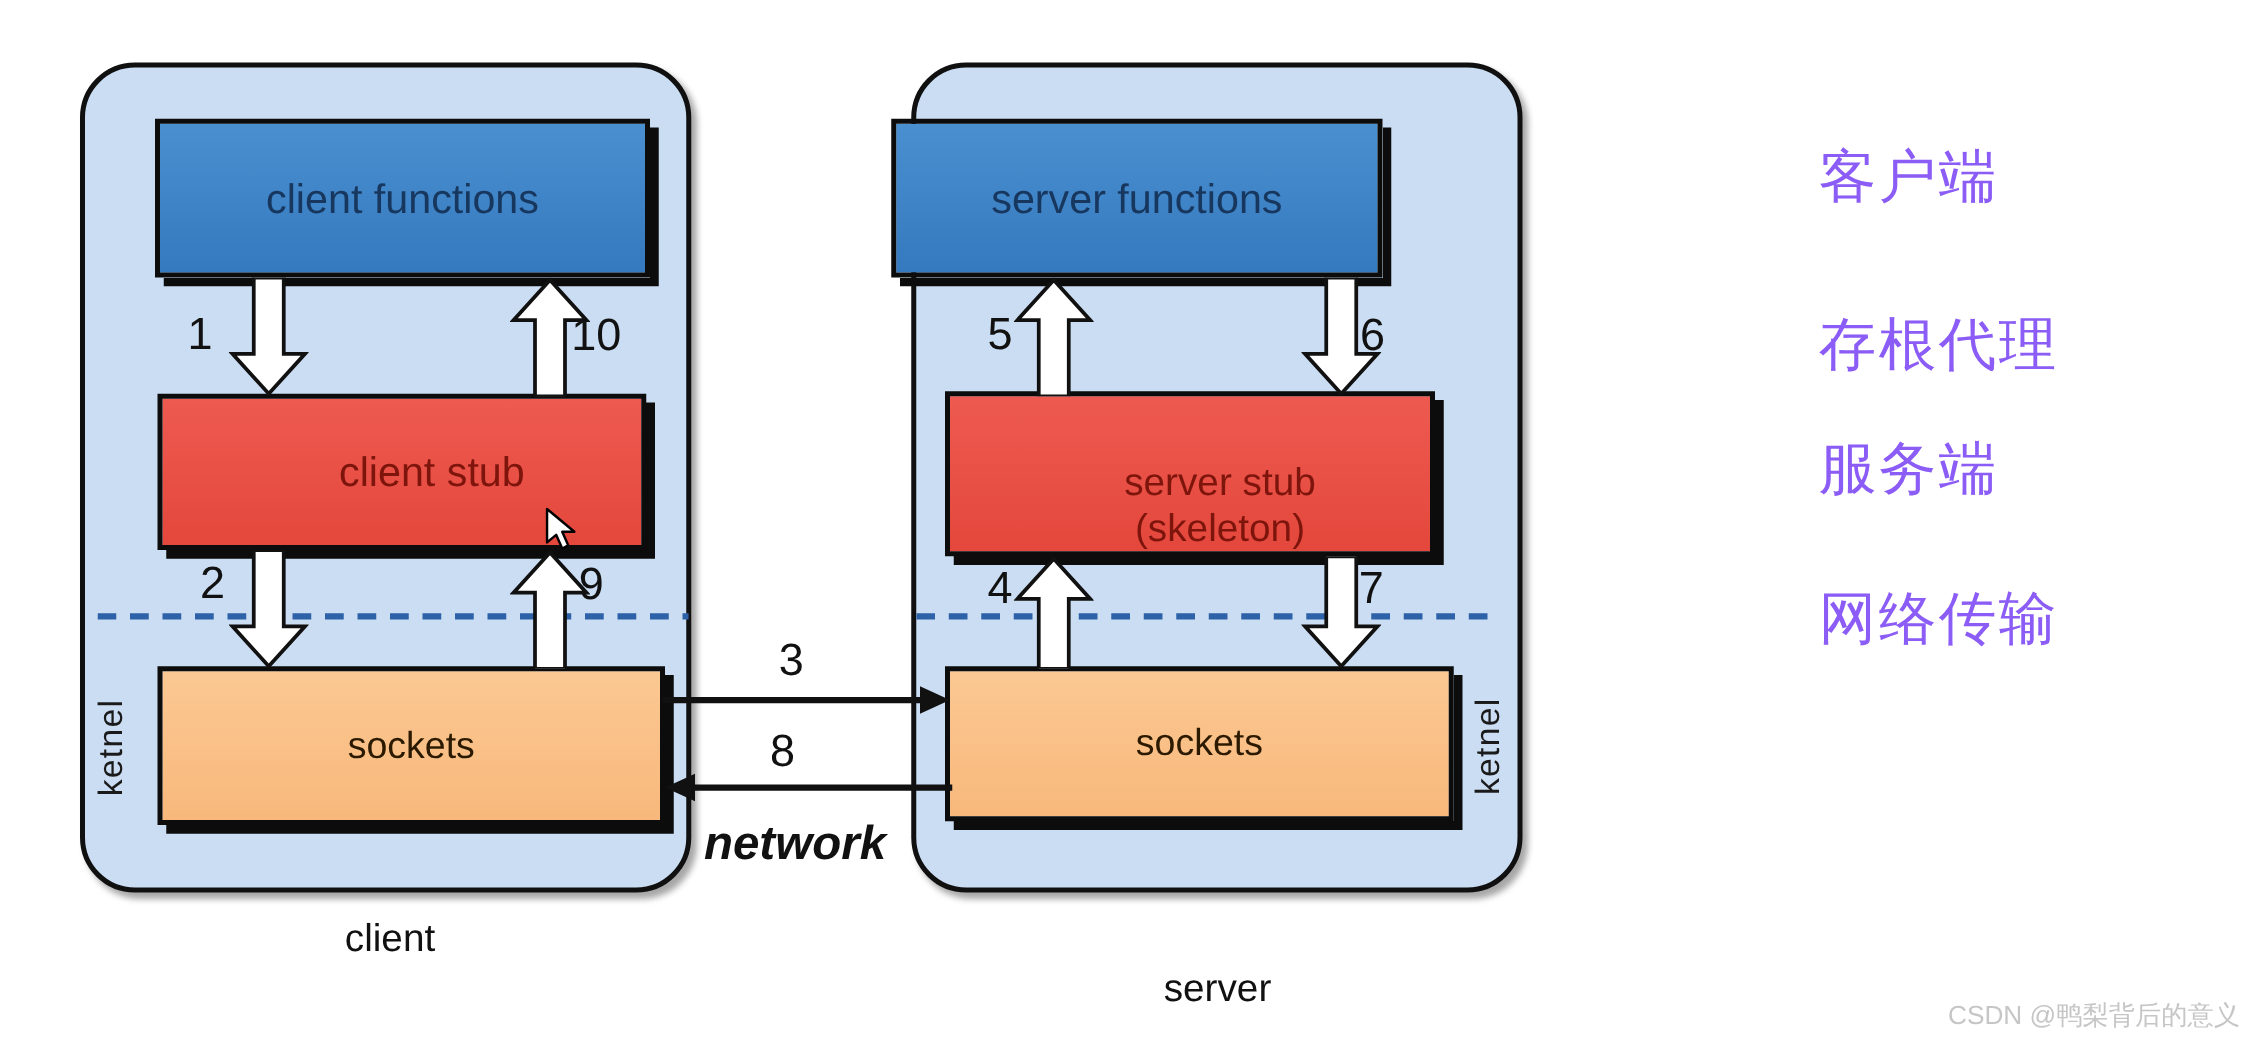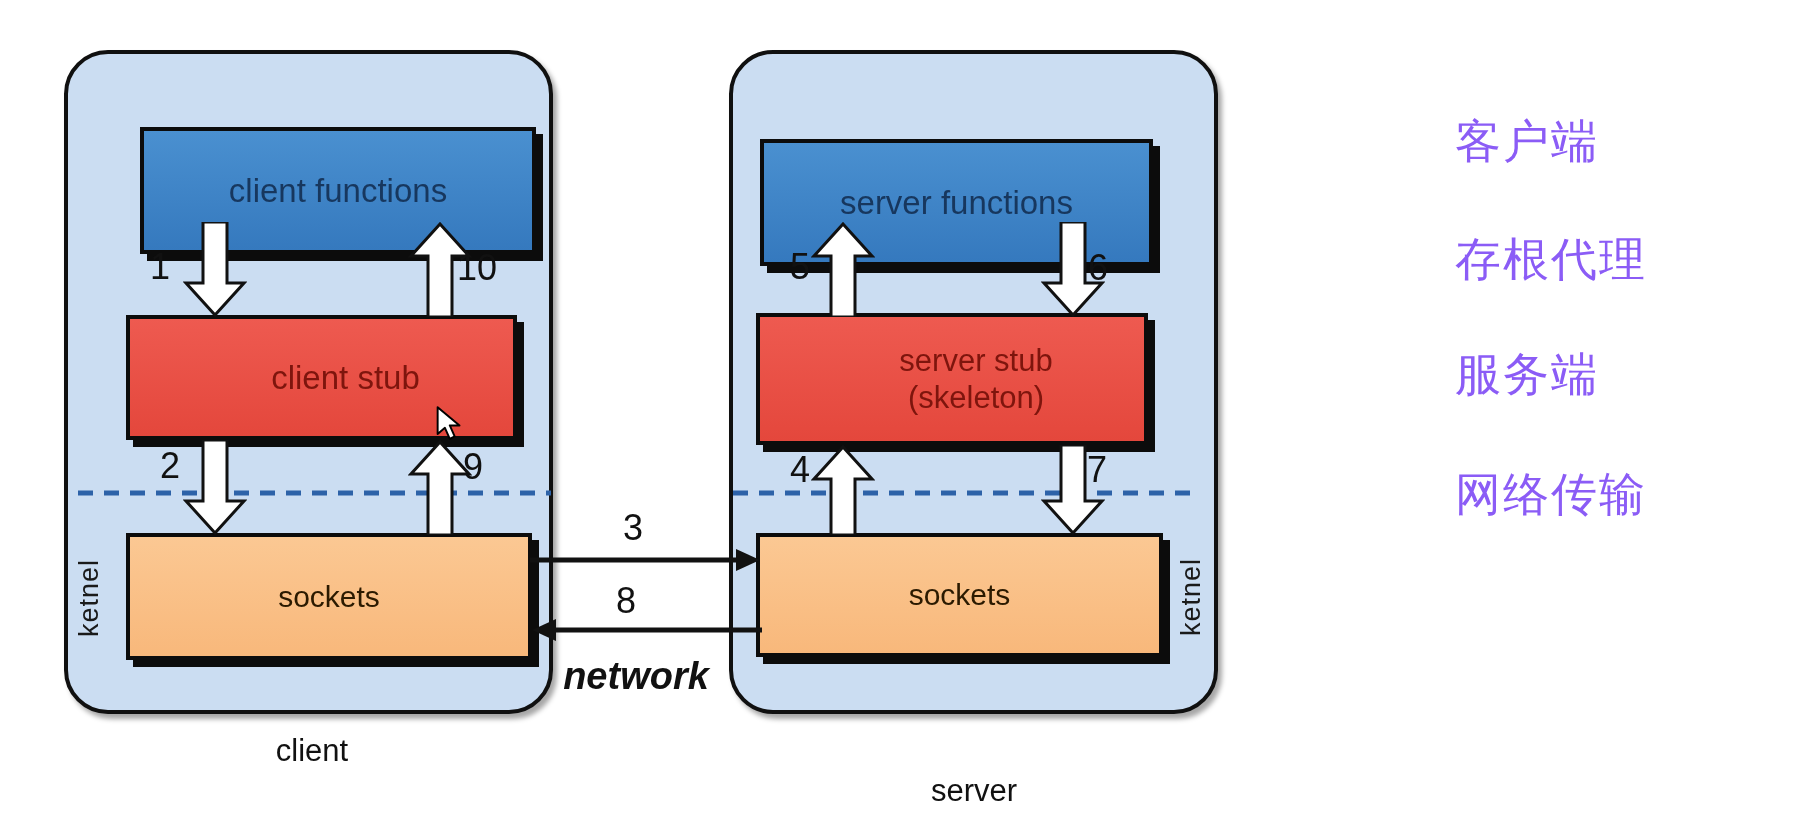--- a/index.html
+++ b/index.html
@@ -14,25 +14,25 @@
   .panel.server{left:729px;}
 
   
   .box{position:absolute;border:4px solid #0c0c0c;box-sizing:border-box;
        display:flex;align-items:center;justify-content:center;text-align:center;
        box-shadow:7px 7px 0 #0c0c0c;font-size:33px;font-weight:500;}
   .box.blue{background:linear-gradient(#4a90d0,#3579be);color:#17375e;}
   .box.red{background:linear-gradient(#ee5a50,#e4473c);color:#7e150d;padding-left:48px;}
   .box.orange{background:linear-gradient(#fbc893,#f8b87b);color:#2b1a00;font-size:30px;}
 
-  #client-functions{left:140px;top:95px;width:396px;height:127px;margin-top:32px;}
+  #client-functions{left:124px;top:95px;width:396px;height:127px;}
   #client-stub{left:126px;top:315px;width:391px;height:125px;}
   #sockets-left{left:126px;top:533px;width:406px;height:127px;}
-  #server-functions{left:760px;top:95px;width:393px;height:127px;margin-top:44px;}
-  #server-stub{left:756px;top:313px;width:392px;height:132px;flex-direction:column;line-height:1.2;font-size:31px;}
+  #server-functions{left:713px;top:95px;width:393px;height:127px;}
+  #server-stub{left:756px;top:313px;width:392px;height:132px;flex-direction:column;line-height:1.2;font-size:31px;justify-content:flex-end;}
   #sockets-right{left:756px;top:533px;width:407px;height:124px;}
 
   .arrow{position:absolute;}
 
   
   .step{position:absolute;transform:translate(-50%,-50%);font-size:36px;color:#111;}
 
   
   .dash{position:absolute;top:489px;height:8px;}
   .dash.left{left:78px;width:473px;}
@@ -47,21 +47,21 @@
   .caption{position:absolute;transform:translate(-50%,-50%);font-size:31px;color:#111;}
   .caption.client{left:312px;top:751px;}
   .caption.server{left:974px;top:751px;margin-top:40px;}
 
   #network-label{position:absolute;left:636px;top:676px;transform:translate(-50%,-50%);
                  font-size:38px;font-style:italic;font-weight:600;color:#111;}
 
   
   .annotation{position:absolute;left:1455px;transform:translateY(-50%);
               font-size:46px;color:#8b5cf6;letter-spacing:2px;white-space:nowrap;}
-  #ann-0{top:142px;} #ann-1{top:260px;text-align:center;} #ann-2{top:375px;} #ann-3{top:495px;} #ann-4{top:605px;}
+  #ann-0{top:142px;} #ann-1{top:276px;text-align:center;} #ann-2{top:375px;} #ann-3{top:495px;} #ann-4{top:605px;}
 
   #watermark{position:absolute;right:12px;bottom:6px;font-size:21px;color:#c6c6c6;}
 
   #cursor{position:absolute;left:436px;top:406px;}
 </style>
 </head>
 <body>
 
 <div id="canvas">
 
@@ -149,18 +149,19 @@
   <span id="network-label">network</span>
 
   <span class="caption client">client</span>
   <span class="caption server">server</span>
 
   <span class="annotation" id="ann-0">客户端</span>
   <span class="annotation" id="ann-1">存根代理</span>
   <span class="annotation" id="ann-3">网络传输</span>
   <span class="annotation" id="ann-2">服务端</span>
 
+  <span id="watermark">CSDN @鸭梨背后的意义</span>
 
   <svg id="cursor" width="30" height="34" viewBox="0 0 24 28">
     <path d="M1,1 L1,23 L7,18 L11,27 L15,25 L11,16 L19,16 Z" fill="#ffffff" stroke="#000000" stroke-width="1.6" stroke-linejoin="round"></path>
   </svg>
 
 </div>
 
 </body></html>

